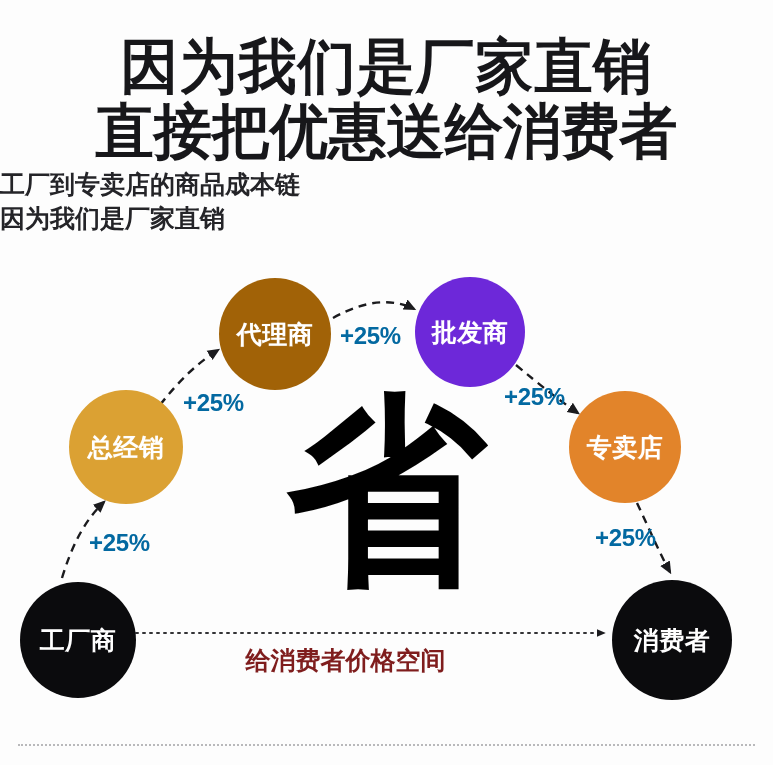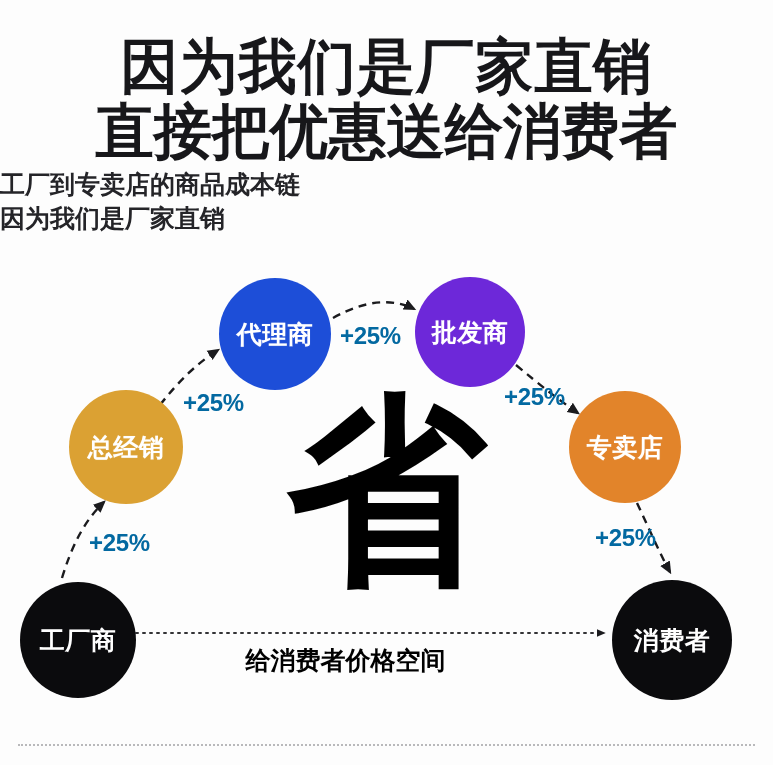--- a/index.html
+++ b/index.html
@@ -136,21 +136,21 @@
   }
   .caption-line2 {
     position: absolute;
     left: 0;
     top: 644px;
     width: 691px;
     text-align: center;
     font-family: "Liberation Sans", "DejaVu Sans", sans-serif;
     font-weight: bold;
     font-size: 25px;
-    color: #000000;
+    color: #7f1d1d;
     white-space: nowrap;
   }
 
   .bottom-rule {
     position: absolute;
     left: 18px;
     top: 744px;
     width: 737px;
     height: 0;
     border-top: 2px dotted #b9b9bb;
@@ -197,21 +197,21 @@
     </svg>
 
     <div class="node black" style="left:20px; top:582px; width:116px; height:116px; background:#0b0b0d;align-items:center;">
       <span class="node-label">工厂商</span>
     </div>
 
     <div class="node orange" style="left:69px; top:390px; width:114px; height:114px; background:#dba133;">
       <span class="node-label">总经销</span>
     </div>
 
-    <div class="node orange" style="left:219px; top:278px; width:112px; height:112px; background:#1d4ed8;">
+    <div class="node orange" style="left:219px; top:278px; width:112px; height:112px; background:#a16207;">
       <span class="node-label">代理商</span>
     </div>
 
     <div class="node orange" style="left:415px; top:277px; width:110px; height:110px; background:#6d28d9;">
       <span class="node-label">批发商</span>
     </div>
 
     <div class="node orange" style="left:569px; top:391px; width:112px; height:112px; background:#e2842a;">
       <span class="node-label">专卖店</span>
     </div>

